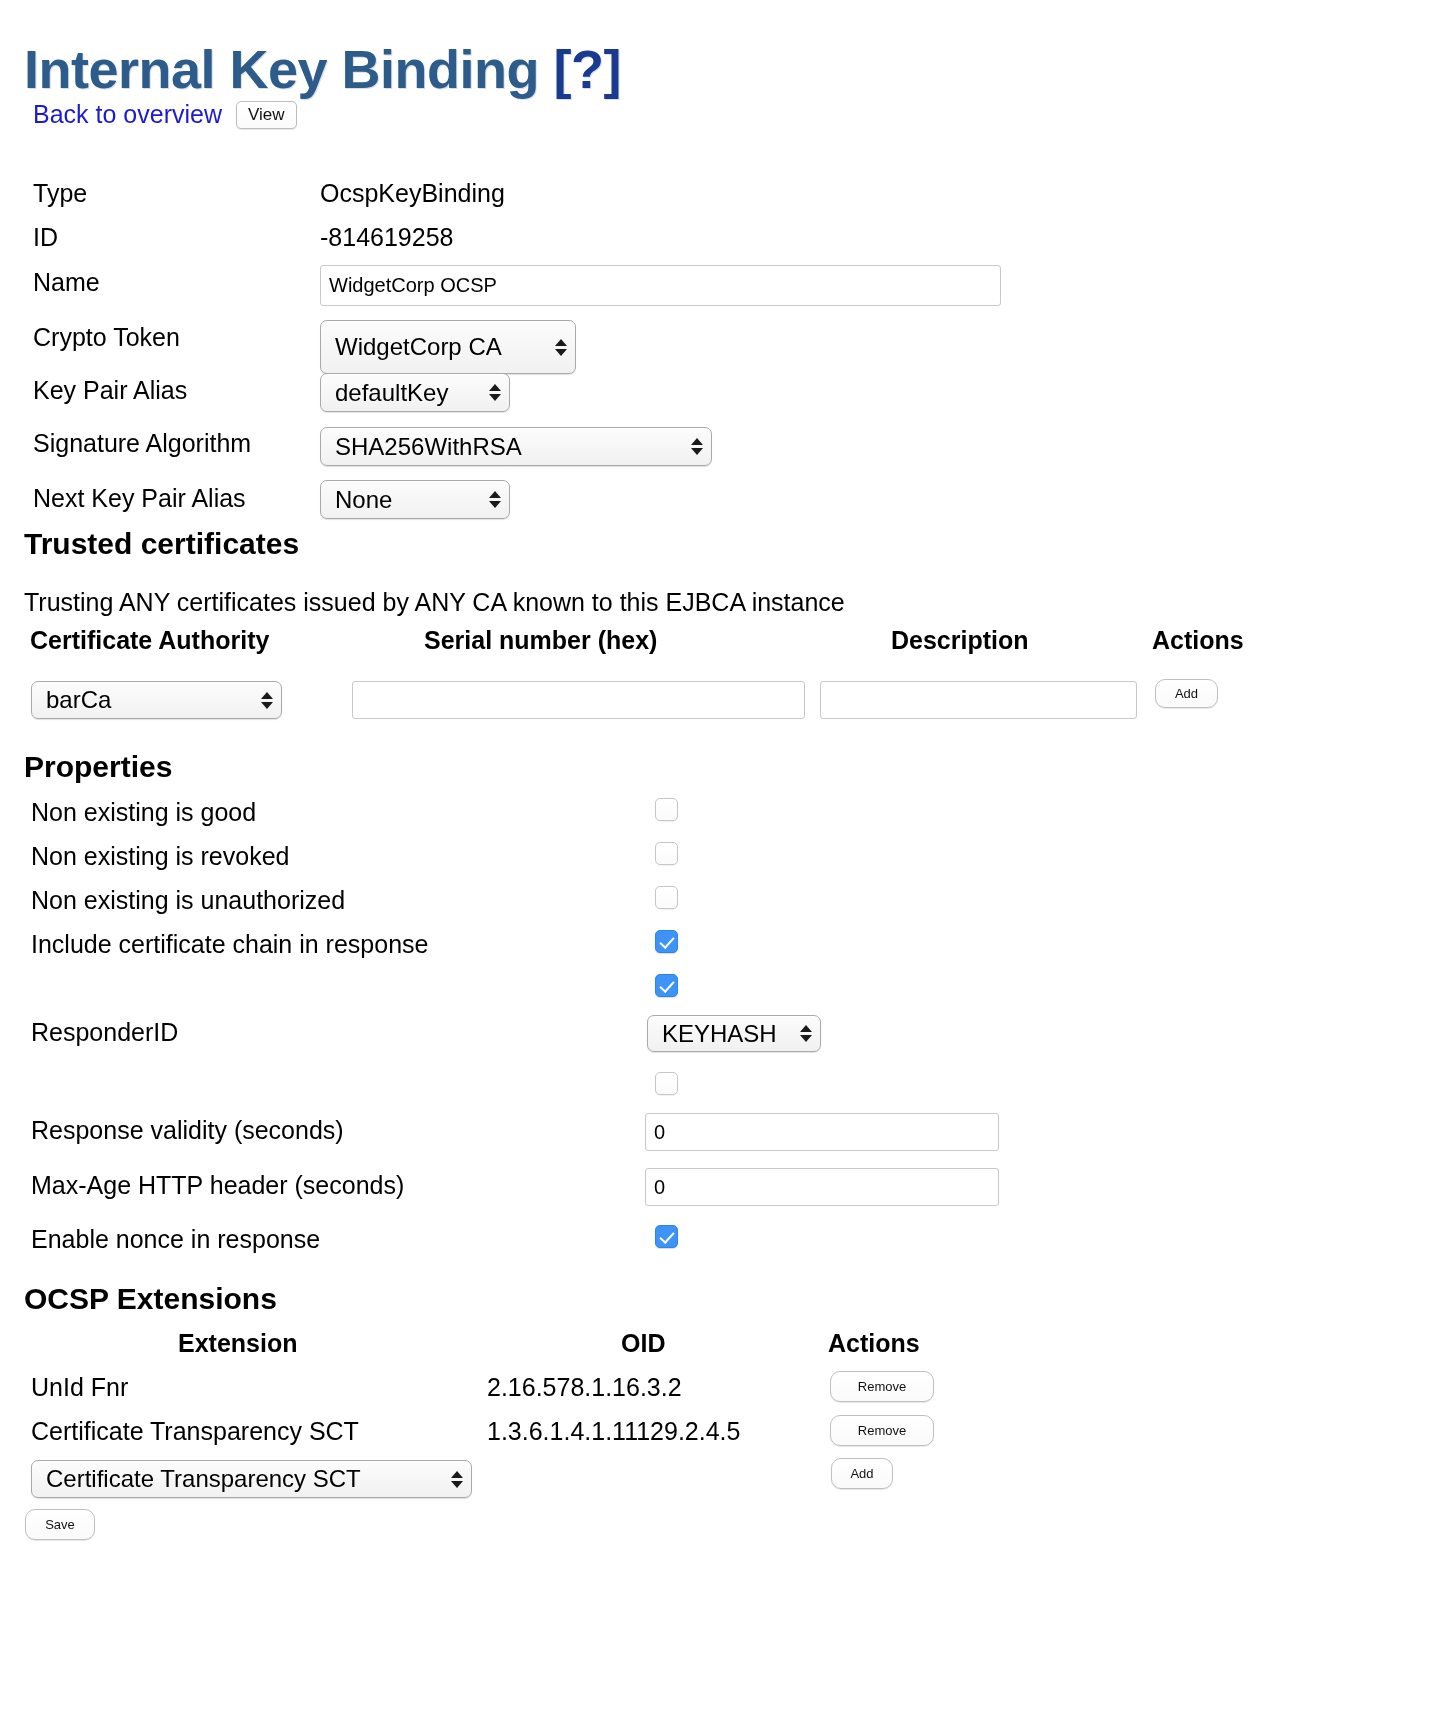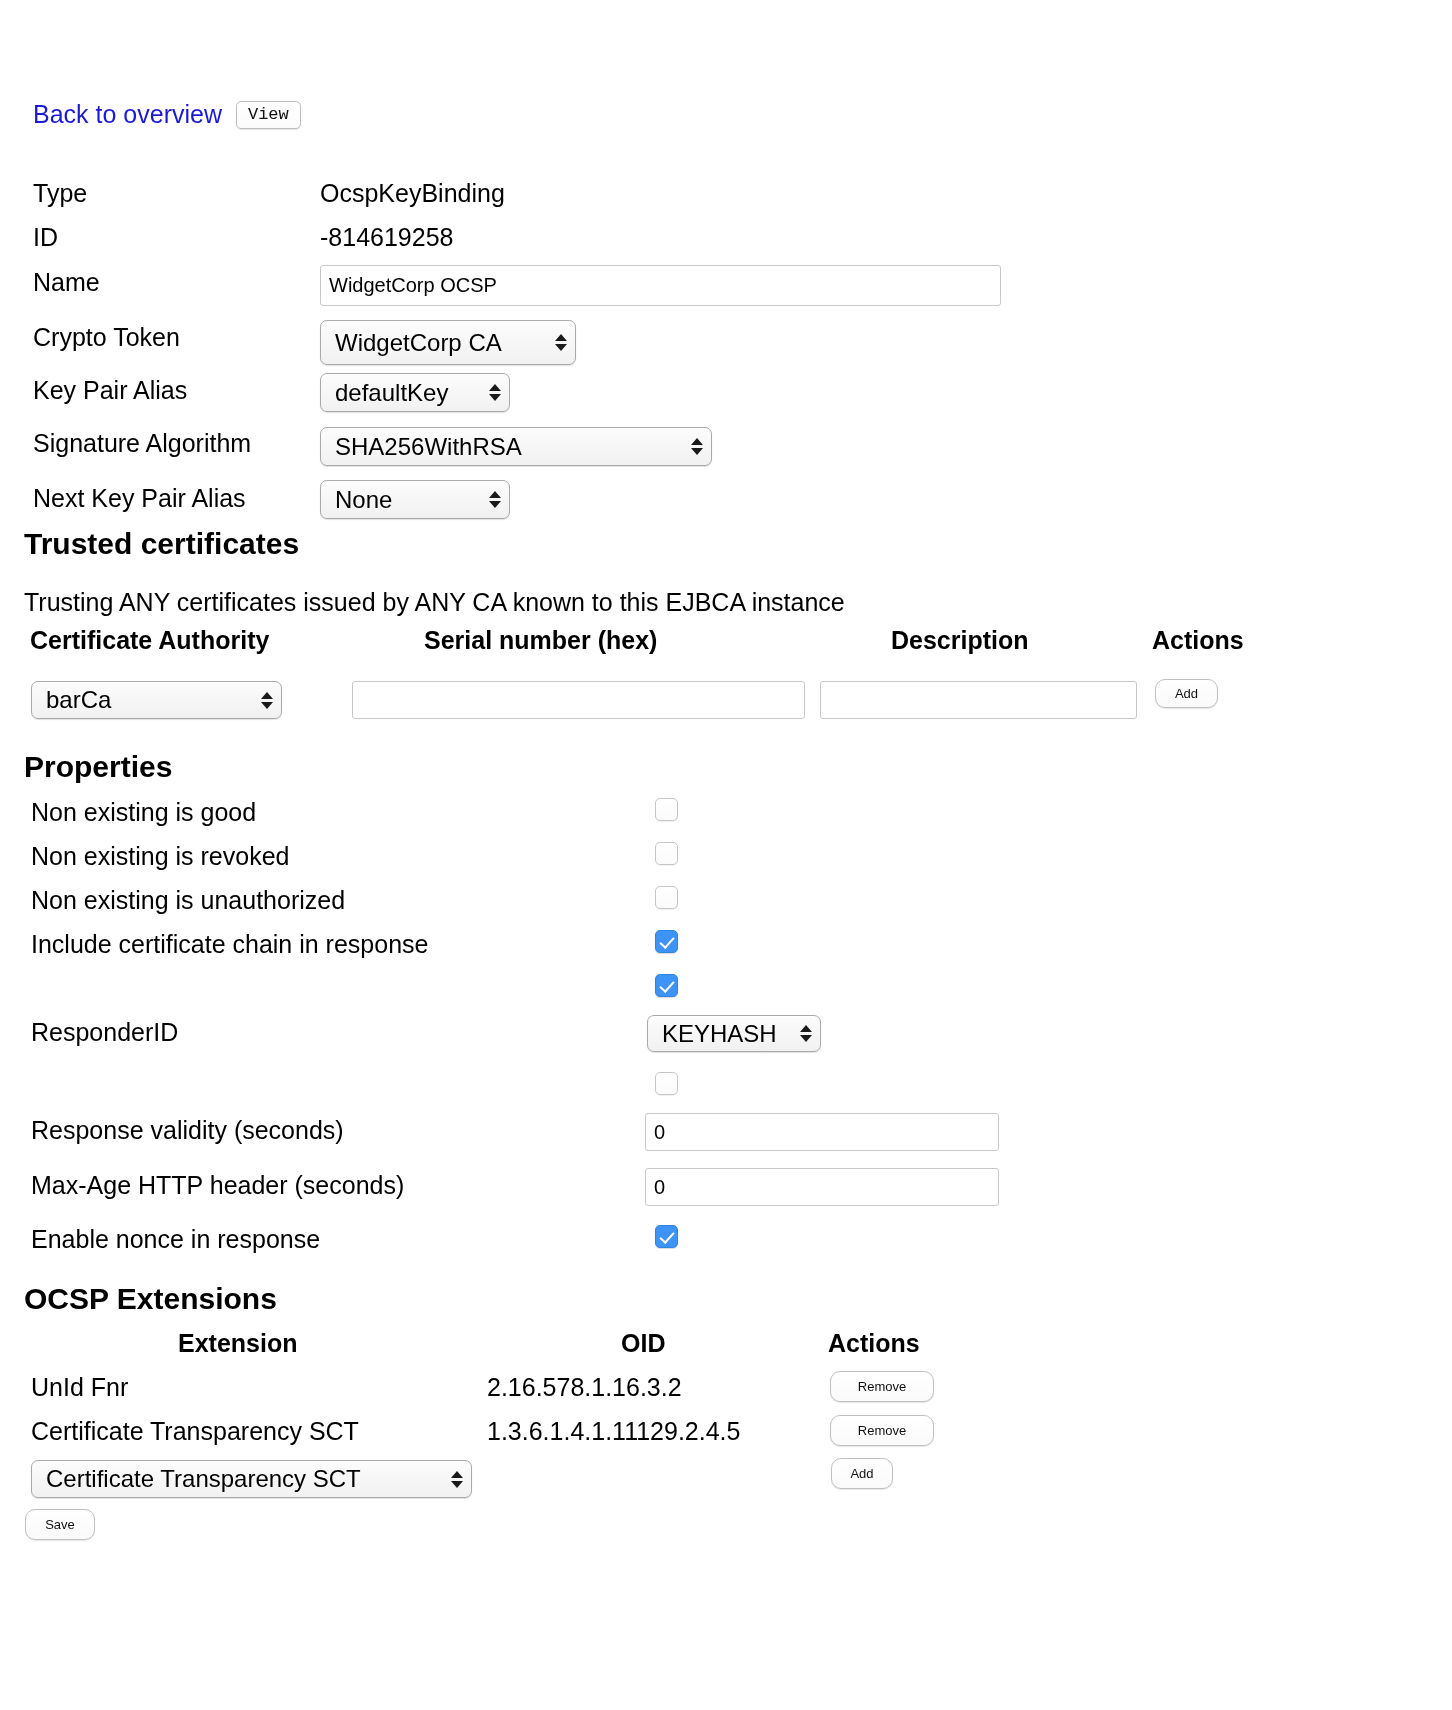--- a/index.html
+++ b/index.html
@@ -40,21 +40,21 @@
     cursor: pointer;
     white-space: nowrap;
   }
   .btn {
     display: inline-flex;
     align-items: center; justify-content: center;
     background: linear-gradient(#ffffff, #fbfbfb);
     border: 1px solid #bdbdbd;
     border-radius: 5px;
     box-shadow: 0 1px 1px rgba(0,0,0,0.10);
-    font-family: Liberation Mono, monospace;
+    font-family: Liberation Sans, sans-serif;
     font-size: 17px;
     color: #111;
     padding: 4px 11px 5px 11px;
     cursor: pointer;
     line-height: 1;
     white-space: nowrap;
   }
 
   
   .field-label {
@@ -177,37 +177,38 @@
     cursor: pointer;
     line-height: 1;
     white-space: nowrap;
   }
 </style>
 </head>
 <body>
 
 <div class="page">
 
+  <h1 id="page-title"><span>Internal Key Binding </span><span class="q">[?]</span></h1>
 
   <div class="backrow">
     <a class="backlink" href="#">Back to overview</a>
     <button class="btn">View</button>
   </div>
 
   <div class="field-label" style="left:33px; top:179px;">Type</div>
   <div class="field-value" style="left:320px; top:179px;">OcspKeyBinding</div>
 
   <div class="field-label" style="left:33px; top:223px;">ID</div>
   <div class="field-value" style="left:320px; top:223px;">-814619258</div>
 
   <div class="field-label" style="left:33px; top:268px;">Name</div>
   <input class="text-input" style="left: 320px; top: 265px; width: 681px; height: 41px;" value="WidgetCorp OCSP">
 
   <div class="field-label" style="left:33px; top:323px;">Crypto Token</div>
-  <div class="sel" style="left:320px; top:320px; height:45px; width:256px;">
+  <div class="sel" style="left:320px; top:320px; height:54px; width:256px;">
     <span class="sel-label">WidgetCorp CA</span>
     <span class="arrows">
         <i class="up"></i>
         <i class="dn"></i>
       </span>
   </div>
 
   <div class="field-label" style="left:33px; top:376px;">Key Pair Alias</div>
   <div class="sel" style="left:320px; top:373px; height:39px; width:190px;">
     <span class="sel-label">defaultKey</span>

